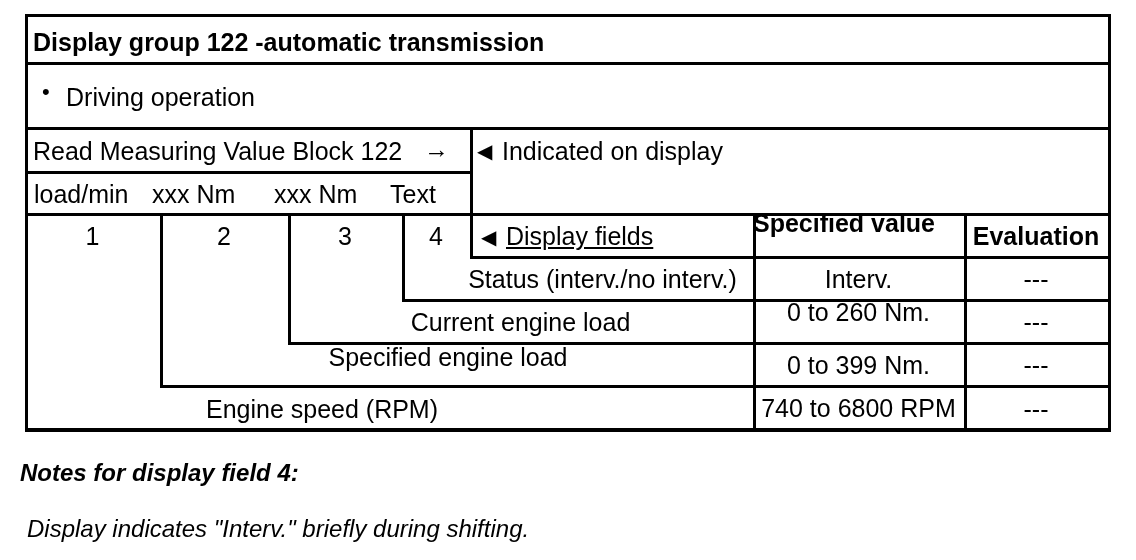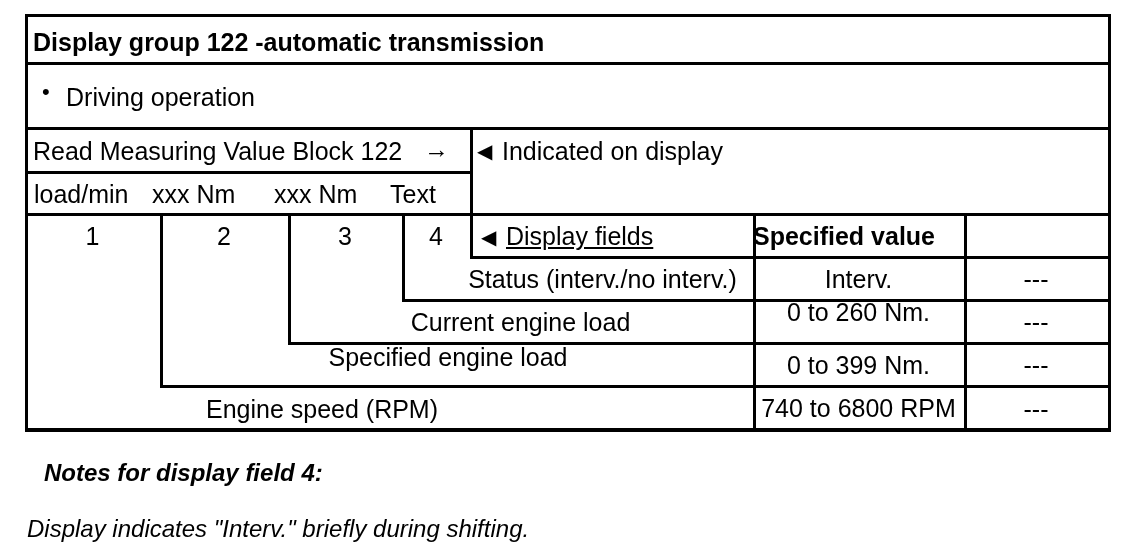--- a/index.html
+++ b/index.html
@@ -53,34 +53,35 @@
   <div class="txt" style="left:274px;top:181px;">xxx Nm</div>
   <div class="txt" style="left:390px;top:181px;">Text</div>
 
   <div class="txt ctr" style="left:25px;top:223px;width:135px;">1</div>
   <div class="txt ctr" style="left:160px;top:223px;width:128px;">2</div>
   <div class="txt ctr" style="left:288px;top:223px;width:114px;">3</div>
   <div class="txt ctr" style="left:402px;top:223px;width:68px;">4</div>
 
   <div class="txt marker" style="left:481px;top:226px;">◀</div>
   <div class="txt" style="left:506px;top:223px;text-decoration:underline;">Display fields</div>
-  <div class="txt ctr b" style="left:753px;top:223px;width:177px;text-align:right;">Specified value</div>
+  <div class="txt ctr b" style="left:753px;top:210px;width:177px;text-align:right;">Specified value</div>
+  <div class="txt ctr b" style="left:964px;top:223px;width:144px;">Evaluation</div>
 
   <div class="txt ctr" style="left:427px;top:266px;width:351px;">Status (interv./no interv.)</div>
   <div class="txt ctr" style="left:753px;top:266px;width:211px;">Interv.</div>
   <div class="txt ctr" style="left:964px;top:266px;width:144px;">---</div>
 
   <div class="txt ctr" style="left:288px;top:309px;width:465px;">Current engine load</div>
   <div class="txt ctr" style="left:753px;top:299px;width:211px;">0 to 260 Nm.</div>
   <div class="txt ctr" style="left:964px;top:309px;width:144px;">---</div>
 
   <div class="txt ctr" style="left:160px;top:344px;width:480px;padding-left:48px;">Specified engine load</div>
   <div class="txt ctr" style="left:753px;top:352px;width:211px;">0 to 399 Nm.</div>
   <div class="txt ctr" style="left:964px;top:352px;width:144px;">---</div>
 
   <div class="txt ctr" style="left:25px;top:396px;width:512px;padding-left:41px;">Engine speed (RPM)</div>
   <div class="txt ctr" style="left:753px;top:395px;width:211px;">740 to 6800 RPM</div>
   <div class="txt ctr" style="left:964px;top:396px;width:144px;">---</div>
 
-  <div class="txt note-h" style="left:44px;top:460px;">Notes for display field 4:</div>
+  <div class="txt note-h" style="left:20px;top:460px;">Notes for display field 4:</div>
   <div class="txt note-b" style="left:27px;top:516px;">Display indicates "Interv." briefly during shifting.</div>
 
 </div>
 
 </body></html>

